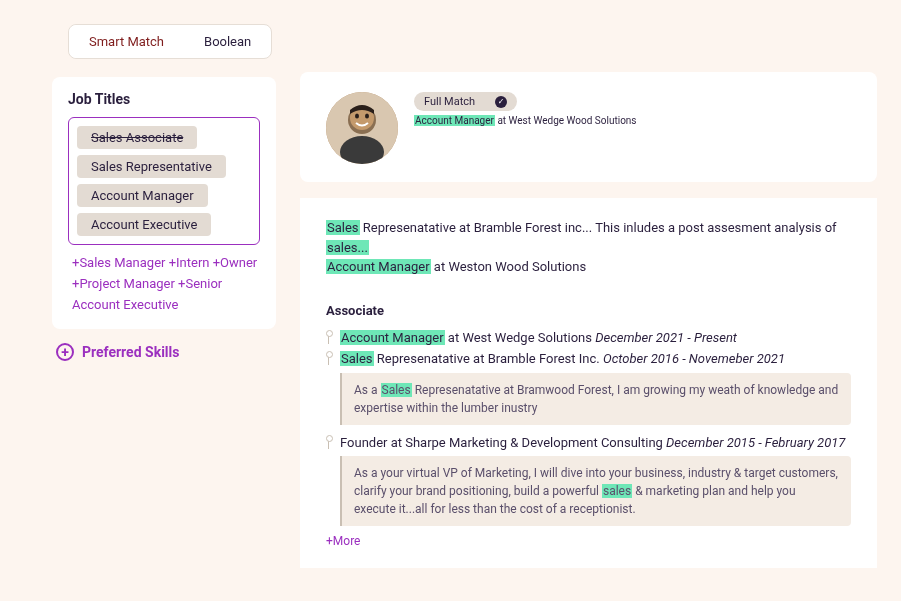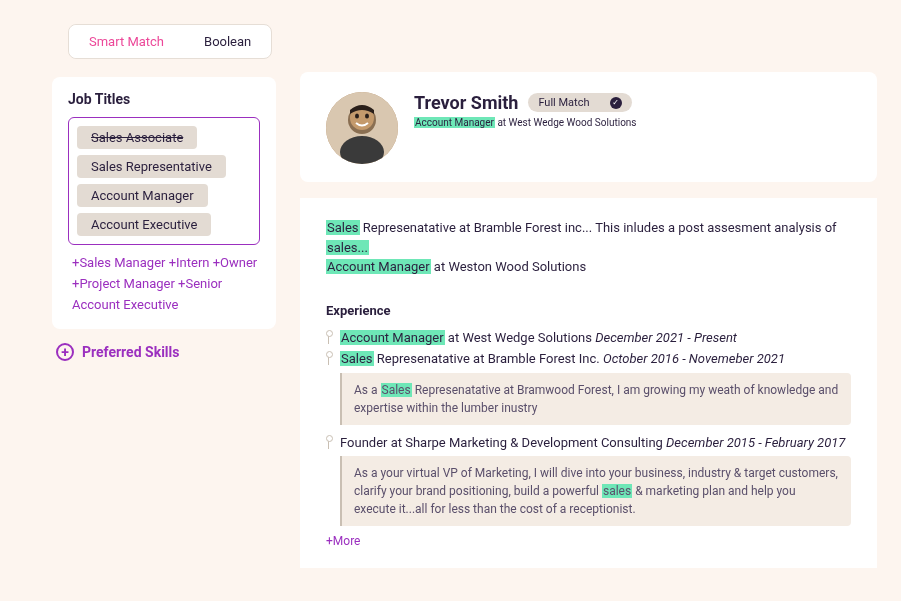--- a/index.html
+++ b/index.html
@@ -10,21 +10,21 @@
     height: 601px;
     overflow: hidden;
     color: #2A1F3D;
   }
   .page { display: flex; padding: 24px 24px 0 52px; gap: 24px; }
   .left { width: 224px; flex-shrink: 0; }
   .right { flex: 1; }
 
   .tab-row { display: inline-flex; background: #fff; border-radius: 8px; border: 1px solid #E6DED6; margin-bottom: 18px; margin-left: 16px; }
   .tab { padding: 9px 20px; font-size: 13px; cursor: pointer; color: #2A1F3D; }
-  .tab.active { color: #ec4899; background: #fff; border-radius: 8px 0 0 8px; }
+  .tab.active { color: #7f1d1d; background: #fff; border-radius: 8px 0 0 8px; }
   .tab:not(.active) { color: #2A1F3D; }
 
   .panel { background: #fff; border-radius: 8px; padding: 14px 16px 14px 16px; margin-bottom: 14px; }
   .panel h3 { font-size: 14px; font-weight: 700; color: #2A1F3D; margin-bottom: 10px; }
 
   .chip-box { border: 1px solid #9B2FBF; border-radius: 6px; padding: 8px; margin-bottom: 8px; }
   .chip-box.sm { display: flex; gap: 8px; }
   .chip { display: block; background: #E3DBD3; border-radius: 4px; padding: 4px 14px; font-size: 13px; color: #2A1F3D; margin-bottom: 6px; width: fit-content; }
   .chip.last { margin-bottom: 0; }
   .chip.strike { text-decoration: line-through; }
@@ -103,40 +103,39 @@
             <ellipse cx="36" cy="60" rx="22" ry="16" fill="#3a3a3a"></ellipse>
             <circle cx="36" cy="26" r="12" fill="#c49a6c"></circle>
             <ellipse cx="31" cy="24" rx="2" ry="2.5" fill="#2a1f1a"></ellipse>
             <ellipse cx="41" cy="24" rx="2" ry="2.5" fill="#2a1f1a"></ellipse>
             <path d="M30 31 Q36 36 42 31" stroke="#fff" stroke-width="2" fill="none"></path>
             <path d="M24 18 Q36 8 48 18 L48 22 Q36 14 24 22 Z" fill="#2a1f1a"></path>
           </svg>
         </div>
         <div>
           <div class="name-line">
-            <span class="name">Trevor Smith</span>
             <span class="badge">
               <span>Full Match</span>
               <span class="check">✓</span>
             </span>
           </div>
           <div class="role-line">
             <span class="hl">Account Manager</span><span> at West Wedge Wood Solutions</span>
           </div>
         </div>
       </div>
     </div>
 
     <div class="detail-card">
       <div class="summary">
         <span class="hl">Sales</span><span> Represenatative at Bramble Forest inc... This inludes a post assesment analysis of </span><span class="hl">sales...</span><br>
         <span class="hl">Account Manager</span><span> at Weston Wood Solutions</span>
       </div>
 
-      <div class="exp-head">Experience</div>
+      <div class="exp-head">Associate</div>
 
       <div class="exp-item">
         <span class="hl">Account Manager</span><span> at West Wedge Solutions </span><em>December 2021 - Present</em>
       </div>
 
       <div class="exp-item">
         <span class="hl">Sales</span><span> Represenatative at Bramble Forest Inc. </span><em>October 2016 - Novemeber 2021</em>
       </div>
       <div class="desc-box">
         <span>As a </span><span class="hl">Sales</span><span> Represenatative at Bramwood Forest, I am growing my weath of knowledge and expertise within the lumber inustry</span>

